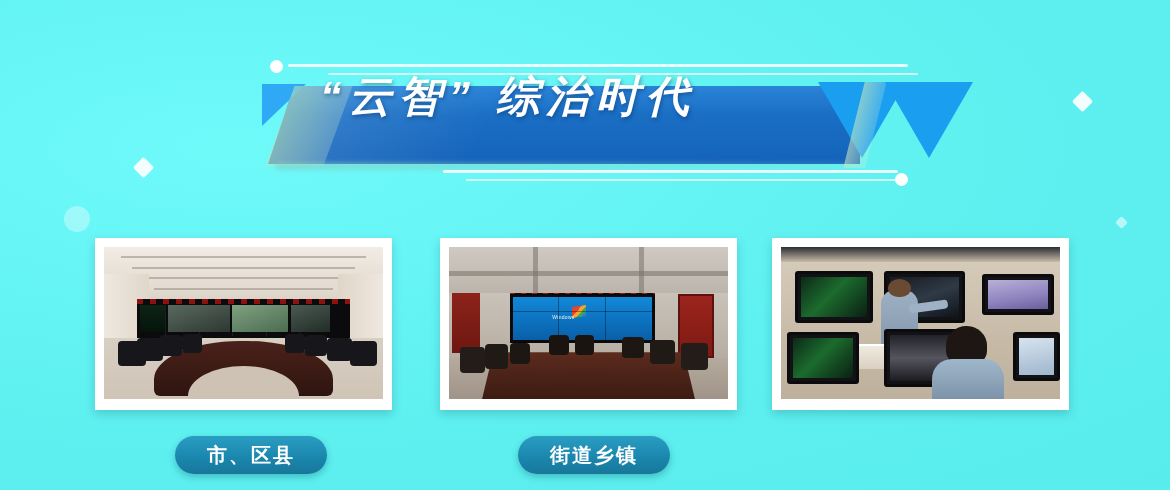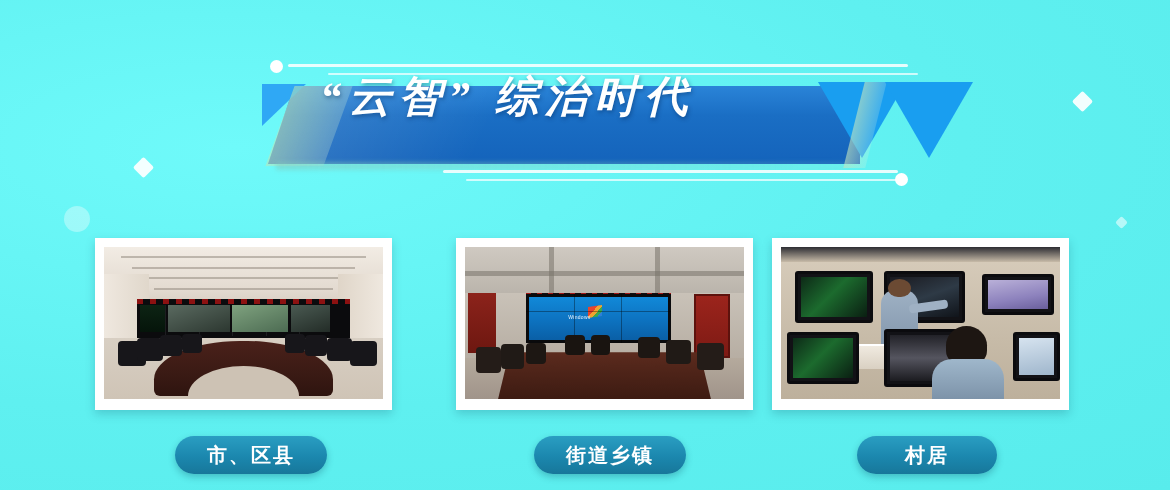--- a/index.html
+++ b/index.html
@@ -40,21 +40,21 @@
   .banner-sheen{
     position:absolute; left:0; top:0; width:100%; height:100%;
     background:linear-gradient(115deg, rgba(255,255,255,.16) 0%, rgba(255,255,255,0) 38%);
     pointer-events:none;
   }
   .banner-title{
     position:absolute; left:62px; top:0; height:78px; width:520px;
     display:flex; align-items:center; justify-content:flex-start;
     color:#ffffff; font-size:43px; font-weight:700;
     letter-spacing:7px; font-style:italic;
-    font-family:Liberation Serif, serif;
+    font-family:Liberation Sans, sans-serif;
     text-shadow:1px 2px 4px rgba(0,40,90,.45);
     white-space:nowrap;
   }
   .corner-tri{
     position:absolute; left:4px; top:26px; width:44px; height:42px;
     background:#2fa8f5;
     clip-path: polygon(0 0, 100% 0, 0 100%);
   }
   .slash{
     position:absolute; left:22px; top:28px; width:58px; height:80px;
@@ -78,21 +78,21 @@
   .banner-shadow{
     position:absolute; left:18px; top:104px; width:570px; height:8px;
     background:linear-gradient(90deg, rgba(130,200,190,.55), rgba(150,220,205,.15));
     filter:blur(2px);
   }
 
   
   .cards{ position:absolute; left:0; top:238px; width:1170px; height:240px; }
   .card{ position:absolute; width:242px; }
   .card.c0{ left:95px; }
-  .card.c1{ left:456px; }
+  .card.c1{ left:440px; }
   .card.c2{ left:772px; }
 
   .photo-frame{
     width:297px; height:172px; background:#ffffff;
     padding:9px 9px 11px 9px;
     box-shadow:0 4px 9px rgba(20,90,110,.25);
   }
   .photo{ width:100%; height:100%; position:relative; overflow:hidden; background:#2a2420; }
 
   .pill{
@@ -310,19 +310,16 @@
           <div class="mon" style="left:37%; top:54%; width:28%; height:38%;">
               <div class="mon-scr s-mri"></div>
             </div>
           <div class="mon" style="left:83%; top:56%; width:17%; height:32%;">
               <div class="mon-scr s-doc"></div>
             </div>
           <div class="viewer-head"></div>
           <div class="viewer-body"></div>
         </div>
       </div>
-      <div class="pill p2">
-        <span>村居</span>
-      </div>
     </div>
 
   </div>
 </div>
 
 </body></html>

